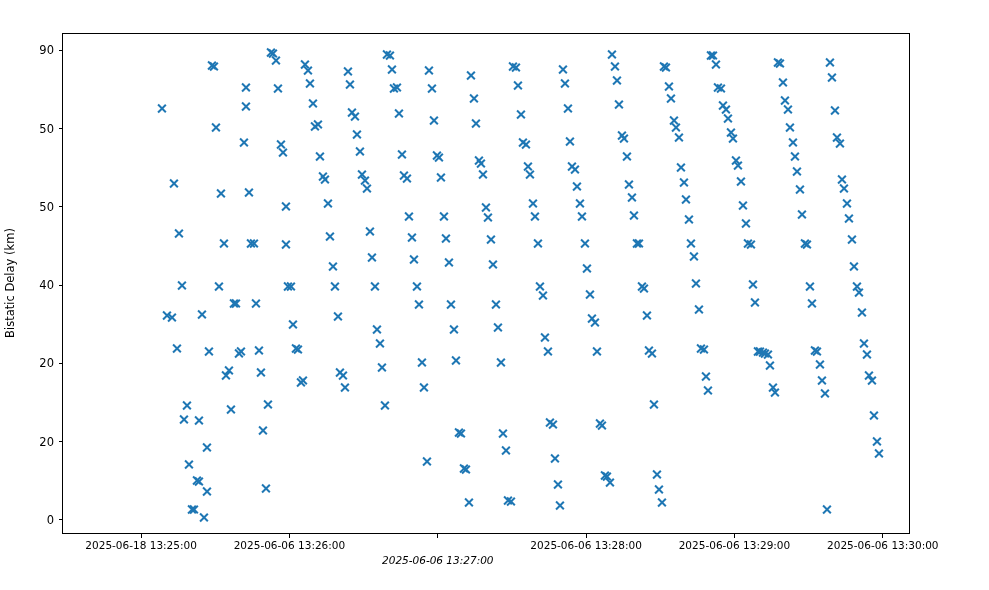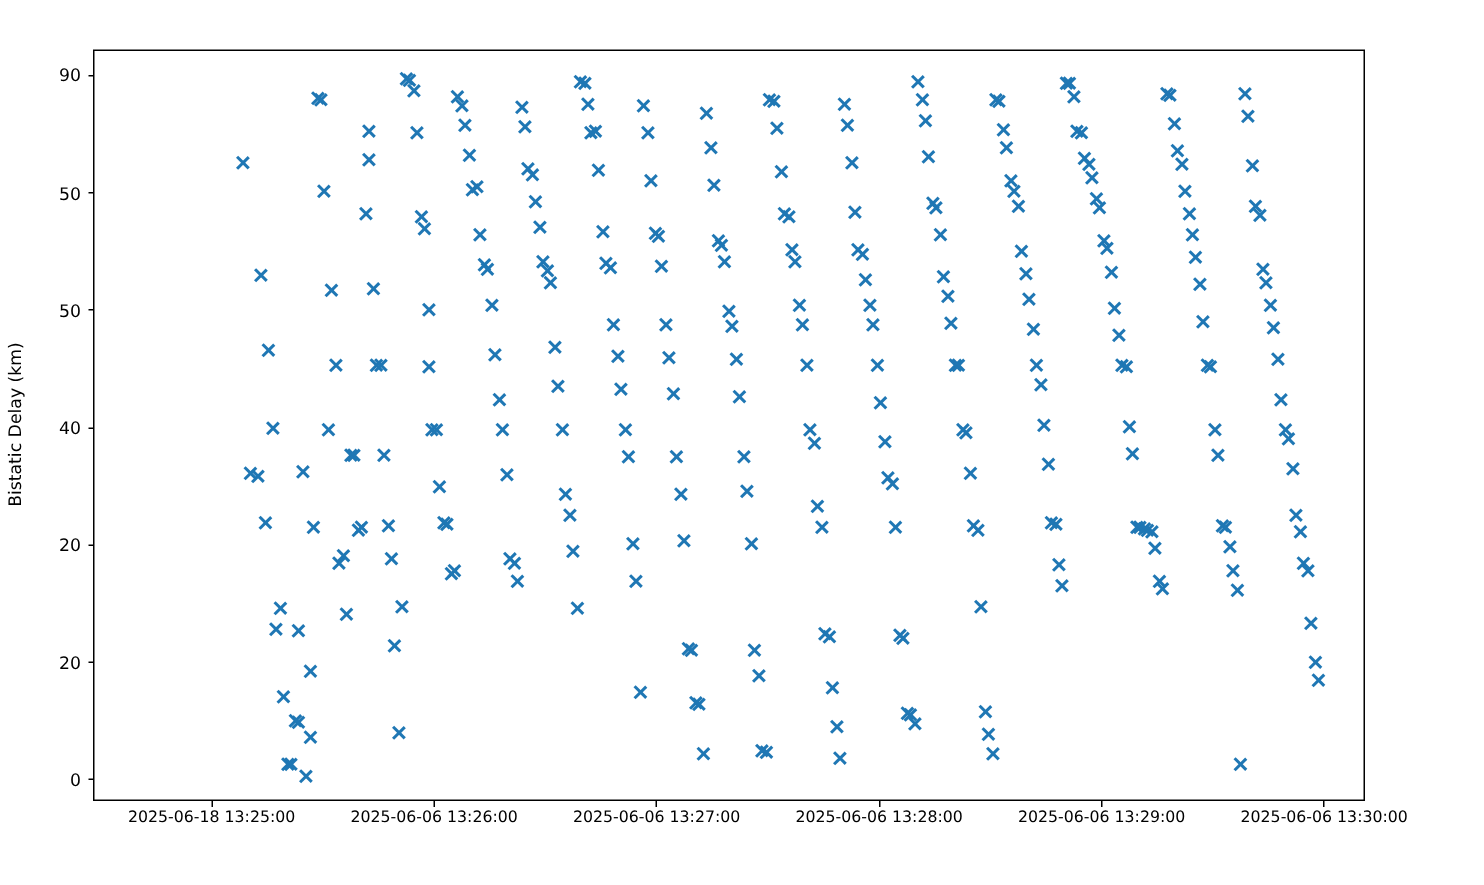--- a/index.html
+++ b/index.html
@@ -450,21 +450,21 @@
       <div class="ytick-label" style="left: 0px; width: 54px; top: 122.503px;">50</div>
       <div class="ytick-mark" style="left: 58.5px; top: 49.6719px;"></div>
       <div class="ytick-label" style="left: 0px; width: 54px; top: 44.2219px;">90</div>
     </div>
   <div id="xtick-layer">
       <div class="xtick-mark" style="left: 140.564px; top: 534px;"></div>
       <div class="xtick-label" style="left: 141.114px; top: 539px;">2025-06-18 13:25:00</div>
       <div class="xtick-mark" style="left: 288.902px; top: 534px;"></div>
       <div class="xtick-label" style="left: 289.452px; top: 539px;">2025-06-06 13:26:00</div>
       <div class="xtick-mark" style="left: 437.24px; top: 534px;"></div>
-      <div class="xtick-label" style="left: 437.79px; top: 539px;">2025-06-06 13:27:00</div>
+      <div class="xtick-label" style="left: 437.79px; top: 554px; font-style: italic;">2025-06-06 13:27:00</div>
       <div class="xtick-mark" style="left: 585.578px; top: 534px;"></div>
       <div class="xtick-label" style="left: 586.128px; top: 539px;">2025-06-06 13:28:00</div>
       <div class="xtick-mark" style="left: 733.916px; top: 534px;"></div>
       <div class="xtick-label" style="left: 734.466px; top: 539px;">2025-06-06 13:29:00</div>
       <div class="xtick-mark" style="left: 882.255px; top: 534px;"></div>
       <div class="xtick-label" style="left: 882.805px; top: 539px;">2025-06-06 13:30:00</div>
     </div>
 
   <div id="ylabel">Bistatic Delay (km)</div>
 

